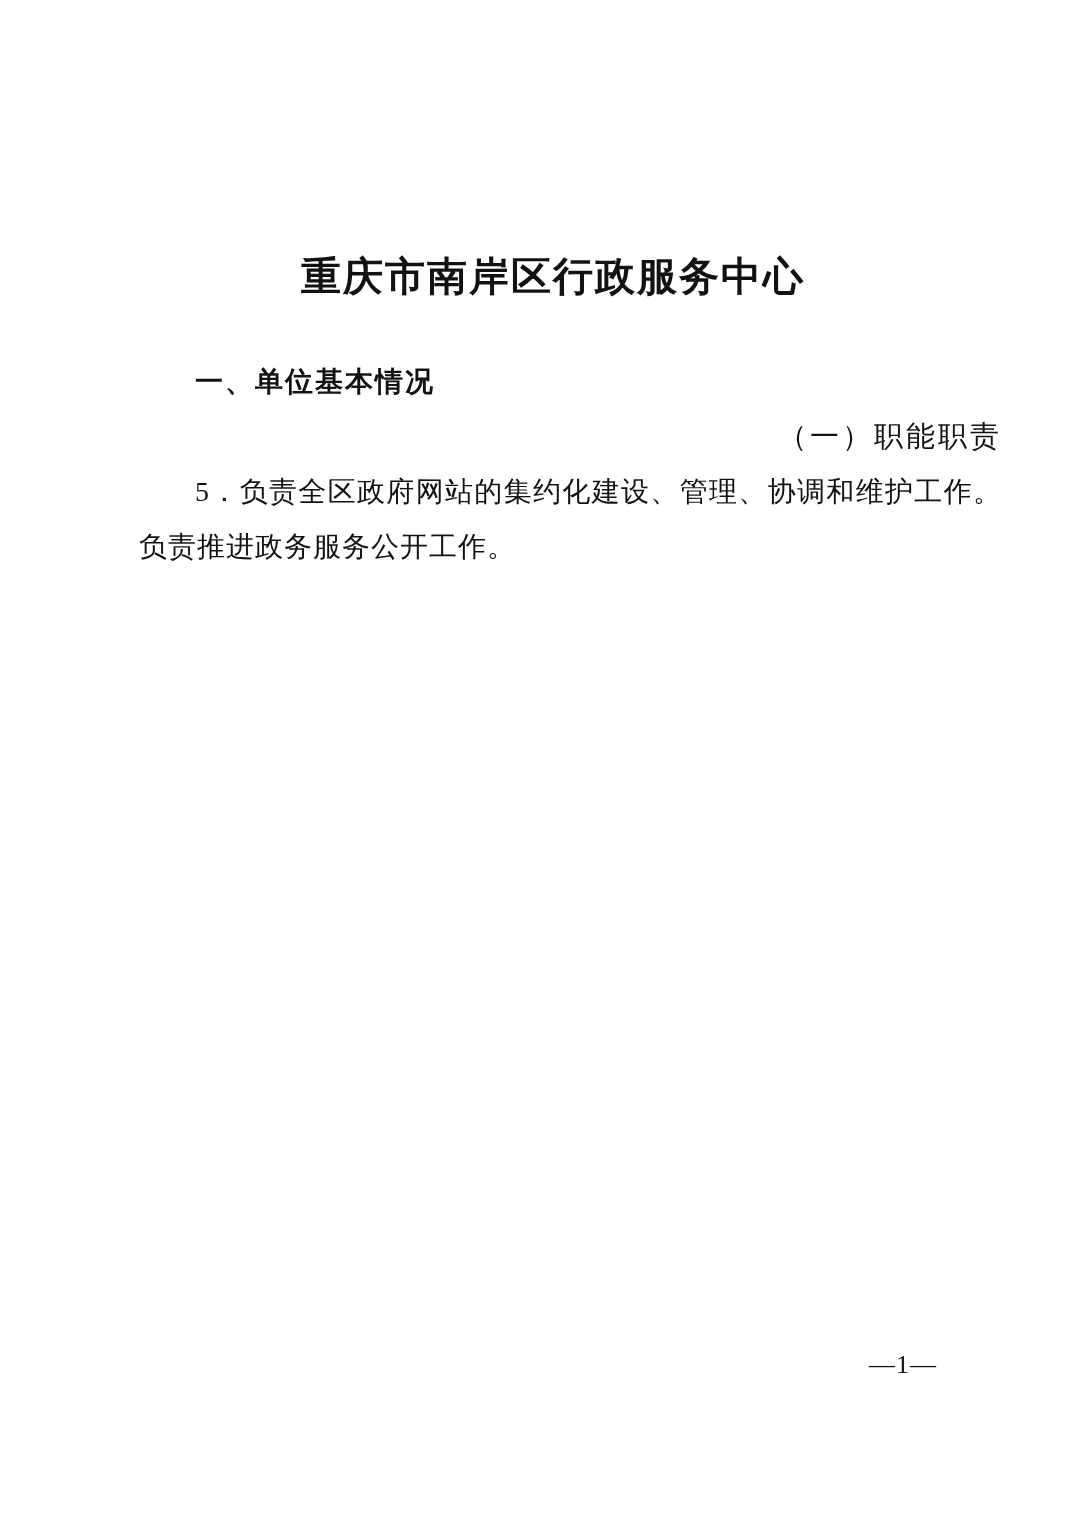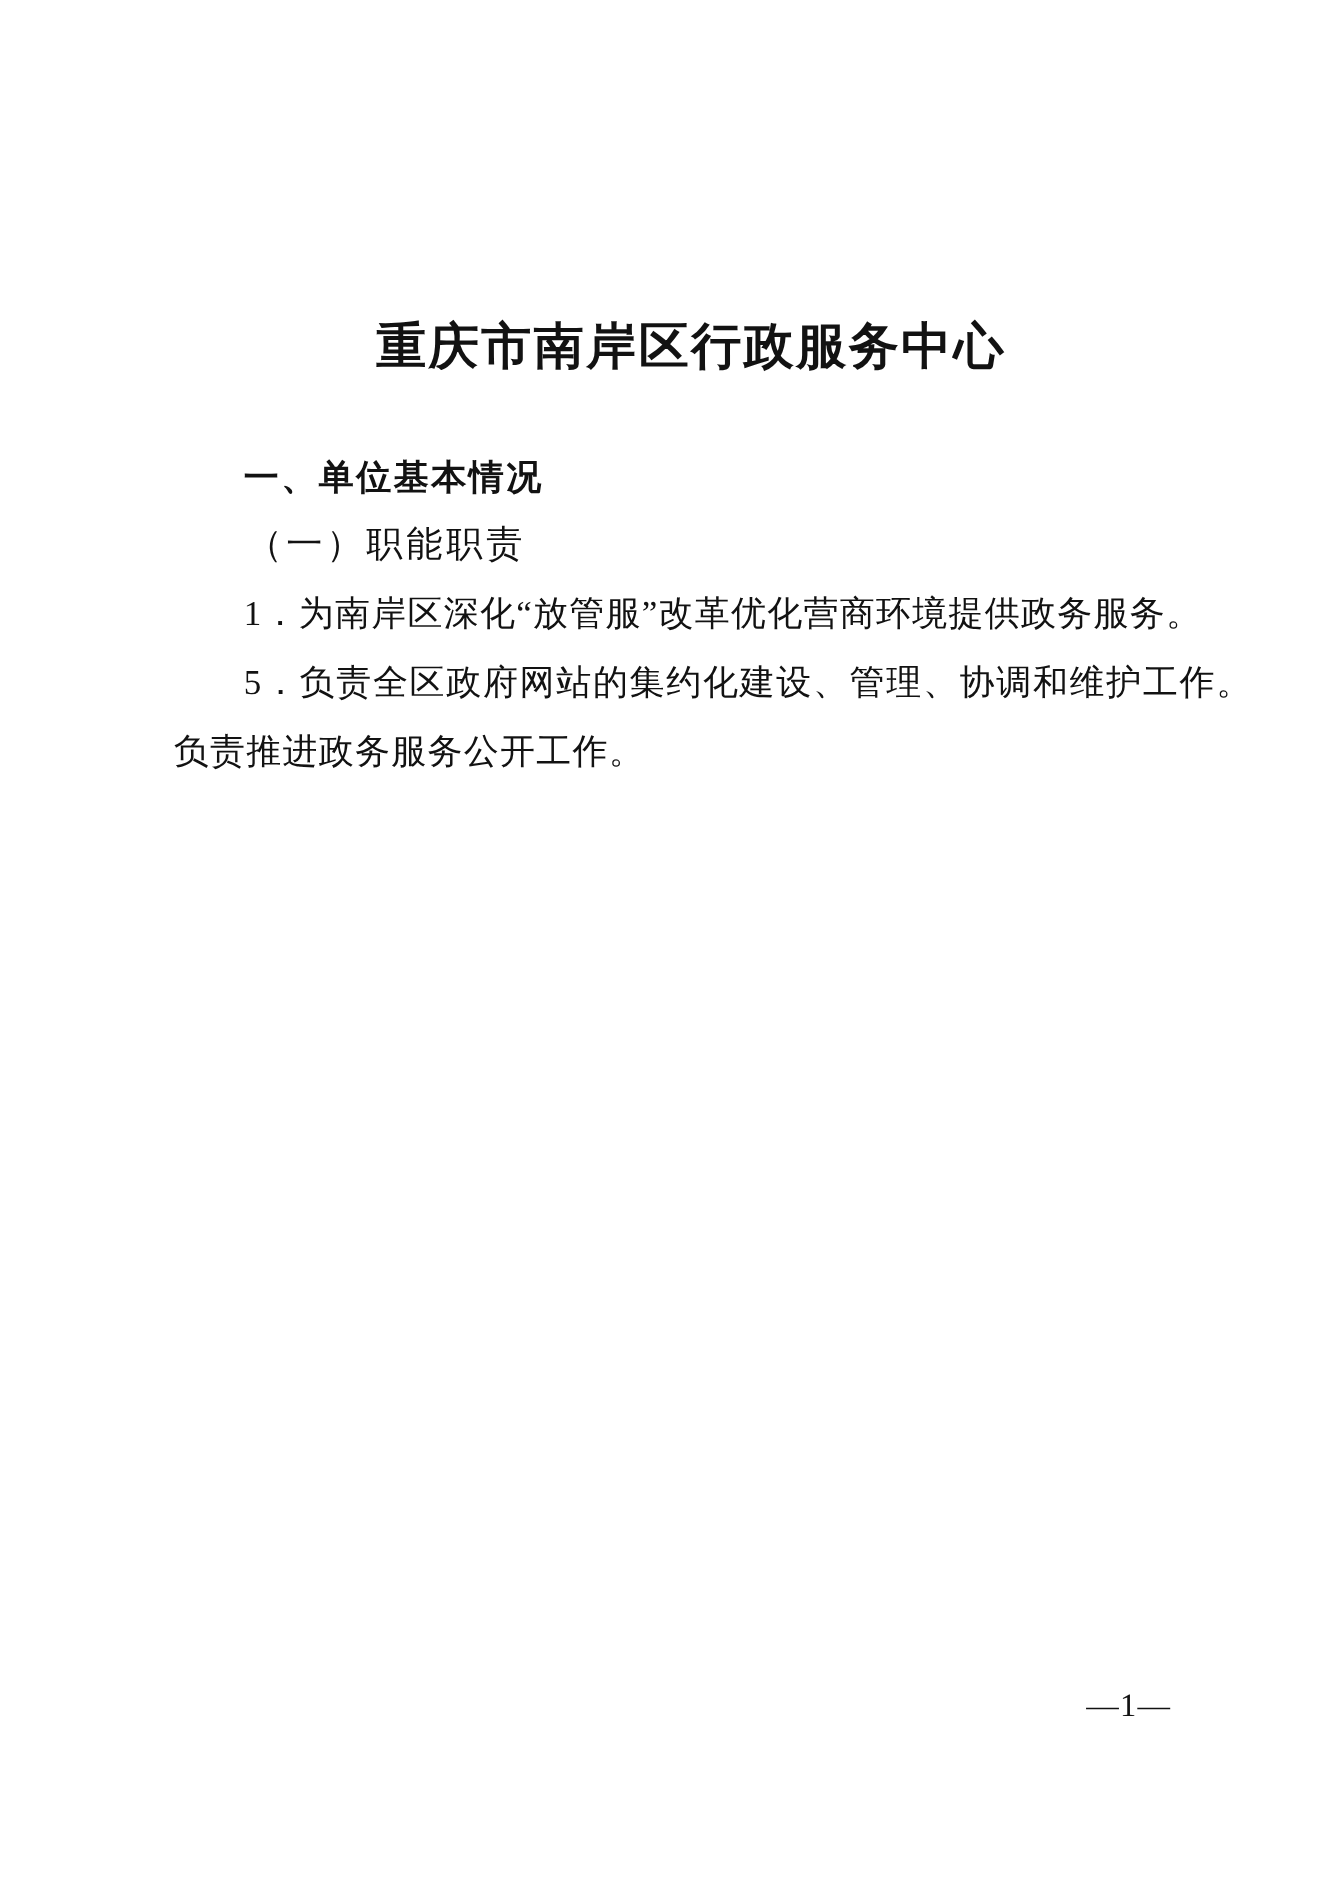--- a/index.html
+++ b/index.html
@@ -38,20 +38,21 @@
     line-height: 55px;
     letter-spacing: 2px;
     text-indent: 2em;
   }
   .subheading {
     font-family: Liberation Serif, serif;
     font-size: 29px;
     line-height: 55px;
     letter-spacing: 3px;
     text-indent: 2em;
+    text-align: right;
   }
   .para {
     margin: 0;
     font-family: "Liberation Serif", serif;
     font-size: 28px;
     line-height: 55px;
     letter-spacing: 1px;
     text-align: justify;
     text-indent: 2em;
   }
@@ -72,19 +73,18 @@
 
   <div class="title">
     <div>重庆市南岸区行政服务中心</div>
   </div>
 
   <div class="content">
     <div class="heading">一、单位基本情况</div>
 
     <div class="subheading">（一）职能职责</div>
 
-    <p class="para">1．为南岸区深化“放管服”改革优化营商环境提供政务服务。</p>
     <p class="para">5．负责全区政府网站的集约化建设、管理、协调和维护工作。负责推进政务服务公开工作。</p>
   </div>
 
   <div class="page-number">—1—</div>
 
 </div>
 
 </body></html>

